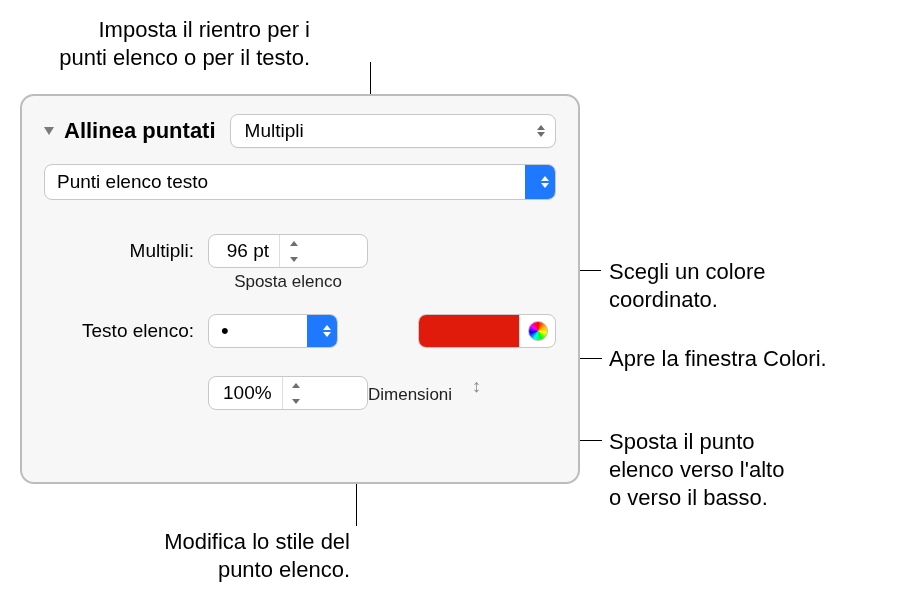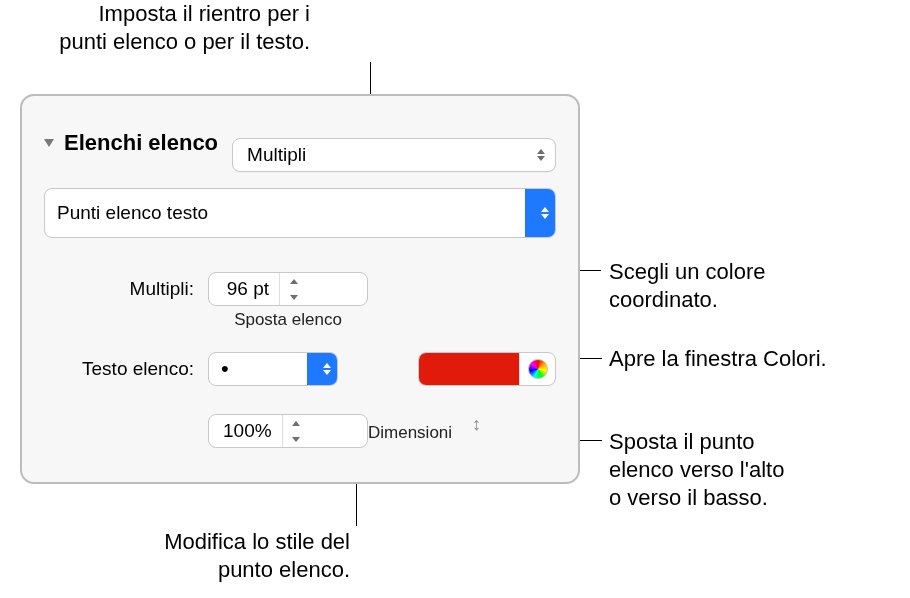--- a/index.html
+++ b/index.html
@@ -141,21 +141,21 @@
     content:""; position:absolute; top:0; width:1px; height:8px; background:#000;
   }
   .bracket::before{ left:0;}
   .bracket::after { right:0;}
 </style>
 </head>
 <body>
 
 <div class="canvas">
 
-  <div class="callout top-text" style="left:50px; top:0; width:260px; white-space:pre-line;">Imposta il rientro per i
+  <div class="callout top-text" style="left:50px; top:16px; width:260px; white-space:pre-line;">Imposta il rientro per i
 punti elenco o per il testo.</div>
 
   <div class="callout right-text" style="left:609px; top:345px; width:300px;">Apre la finestra Colori.</div>
   <div class="callout right-text" style="left:609px; top:258px; width:280px; white-space:pre-line;">Scegli un colore
 coordinato.</div>
   <div class="callout right-text" style="left:609px; top:428px; width:280px; white-space:pre-line;">Sposta il punto
 elenco verso l'alto
 o verso il basso.</div>
 
   <div class="callout bot-text" style="left:90px; top:528px; width:260px; white-space:pre-line;">Modifica lo stile del
@@ -177,32 +177,32 @@
   <div class="line hline" style="left:556px; top:440px; width:46px;"></div>
   <div class="line vline" style="left:556px; top:440px; height:8px;"></div>
 
   <div class="line vline" style="left:356px; top:448px; height:78px;"></div>
 
   <div class="panel">
 
     <div class="row" style="gap:14px;">
       <div class="section-title">
         <span class="disclosure-tri"></span>
-        <span>Elenchi elenco</span>
-      </div>
-      <div class="popup" style="flex:1;margin-top:24px;">
+        <span>Allinea puntati</span>
+      </div>
+      <div class="popup" style="flex:1;">
         <span>Multipli</span>
         <span class="chev-updown">
             <span class="up"></span>
             <span class="down"></span>
           </span>
       </div>
     </div>
 
-    <div class="combo" style="margin-top:16px; height:50px;">
+    <div class="combo" style="margin-top:16px; height:36px;">
       <div class="combo-text">Punti elenco testo</div>
       <div class="combo-cap">
         <span class="chev-updown">
             <span class="up"></span>
             <span class="down"></span>
           </span>
       </div>
     </div>
 
     <div class="row" style="margin-top:34px; gap:14px; align-items:flex-start;">

